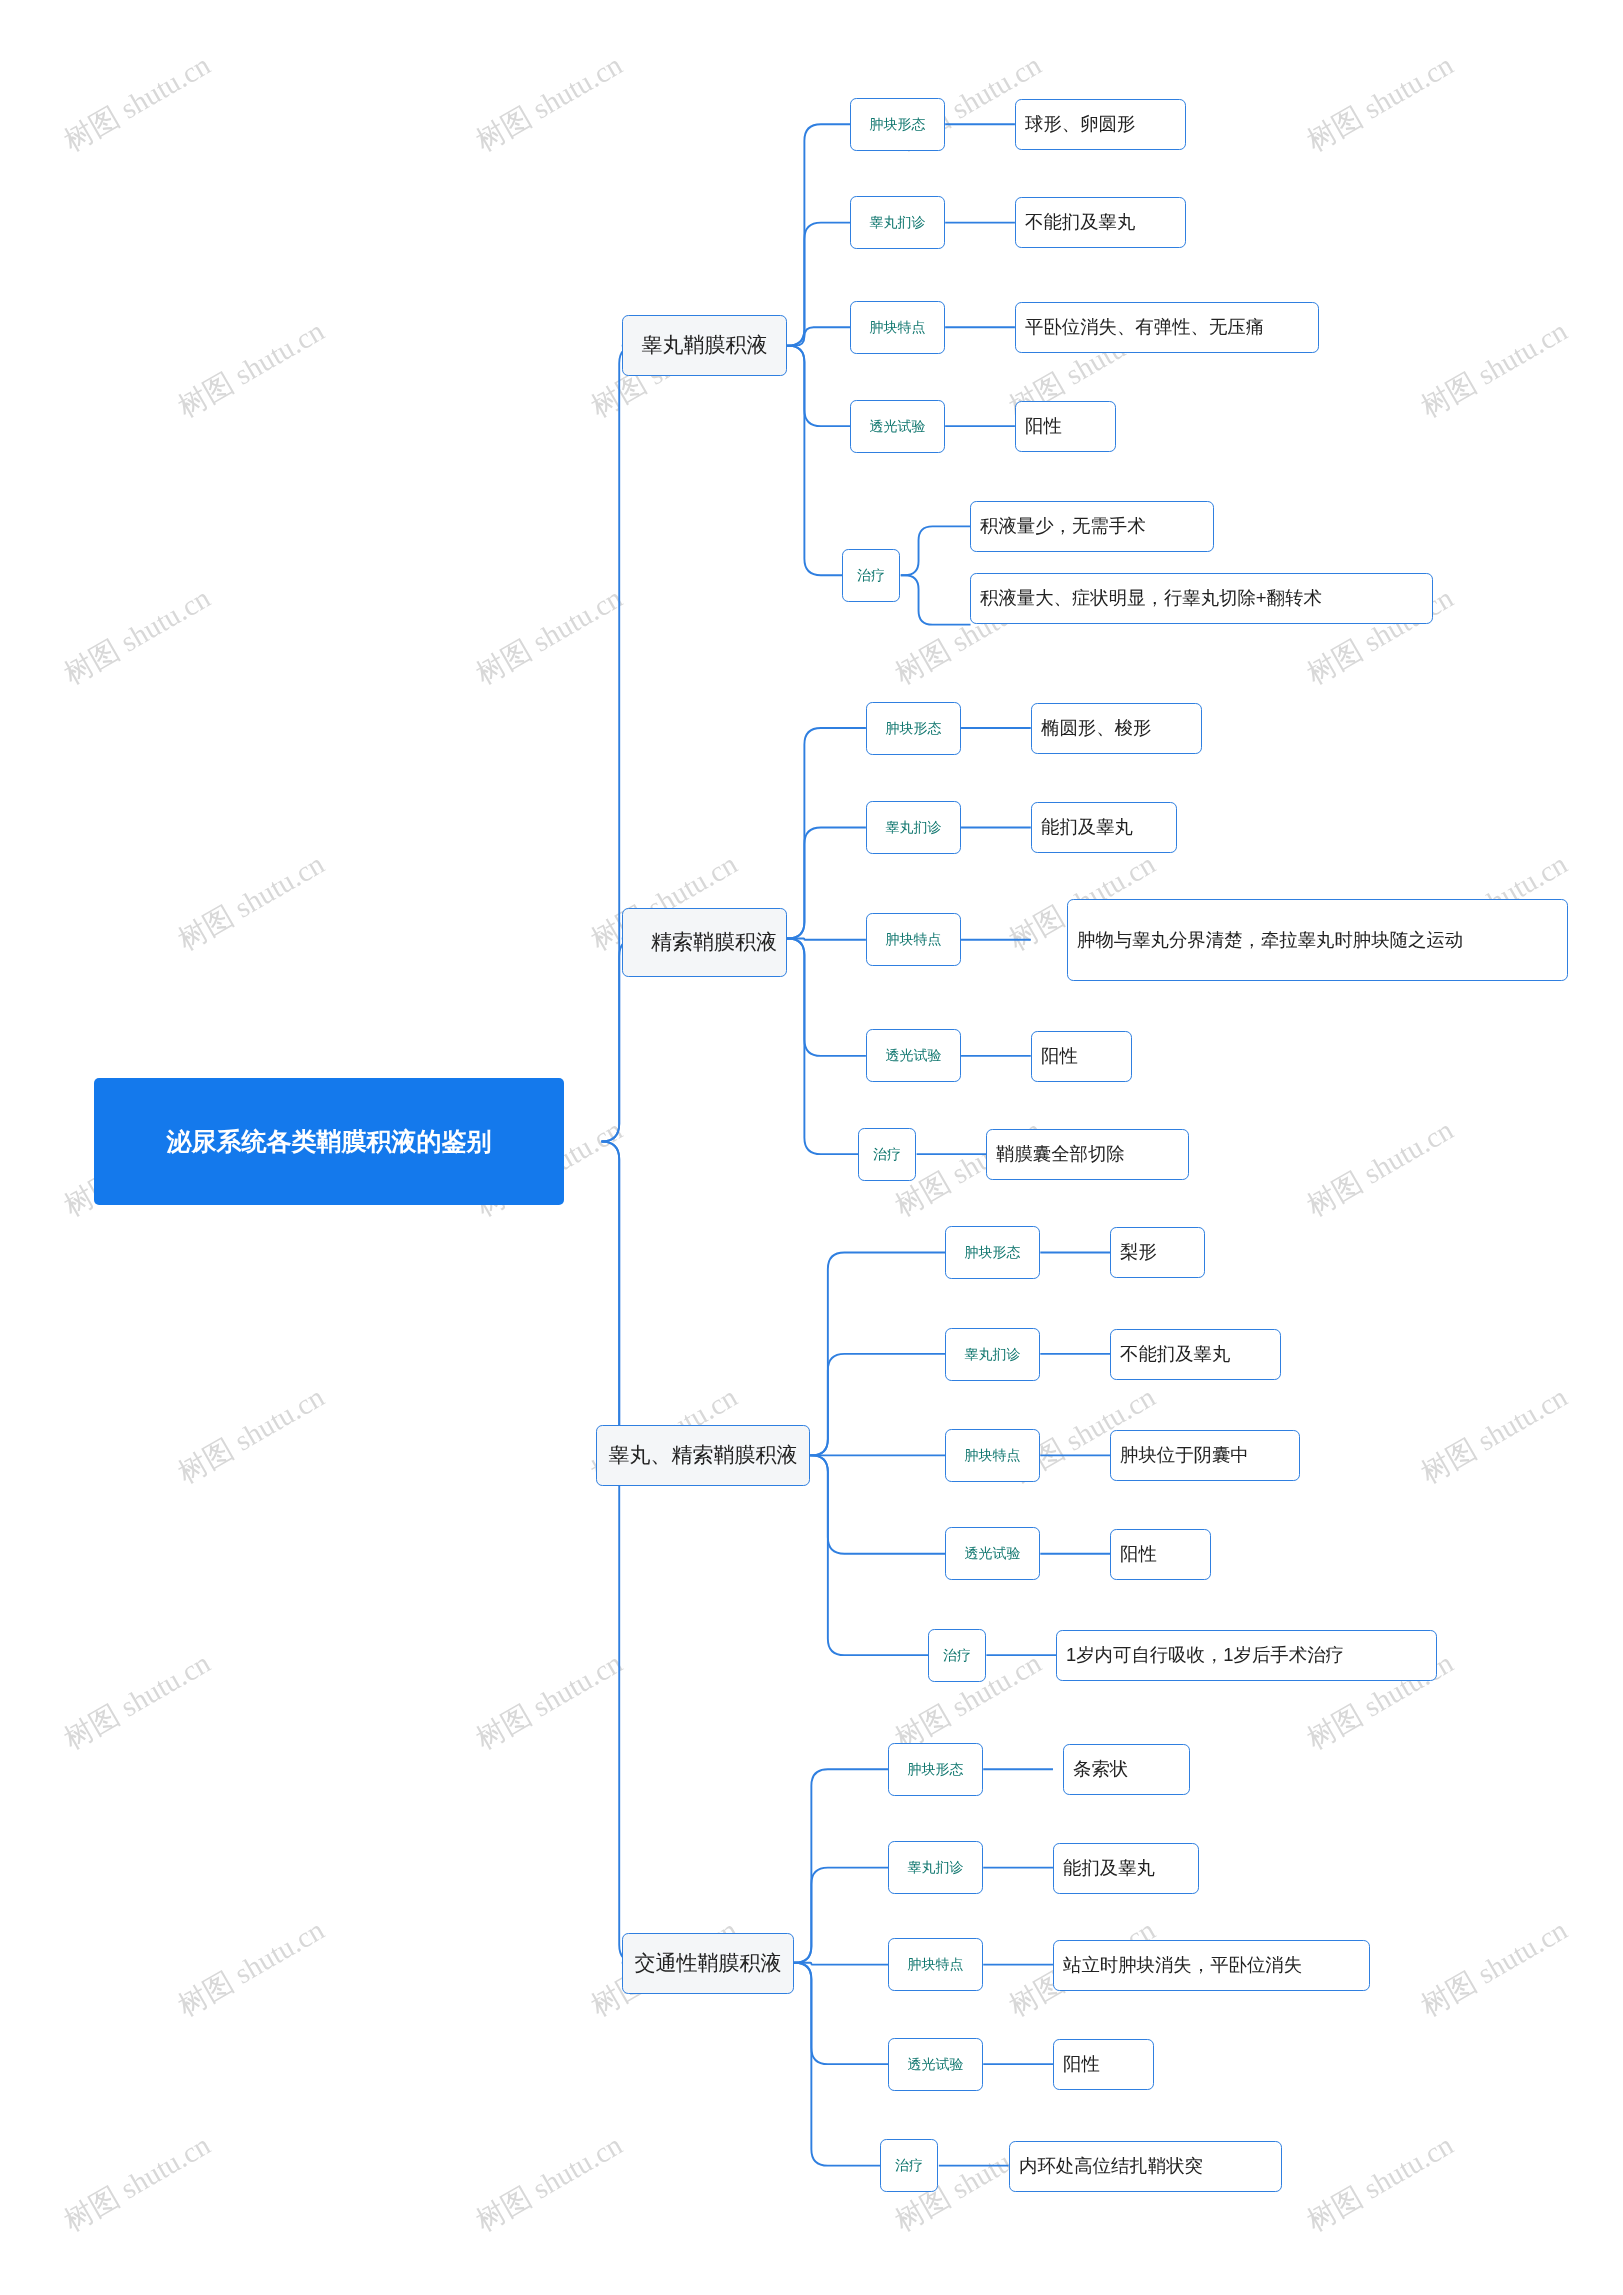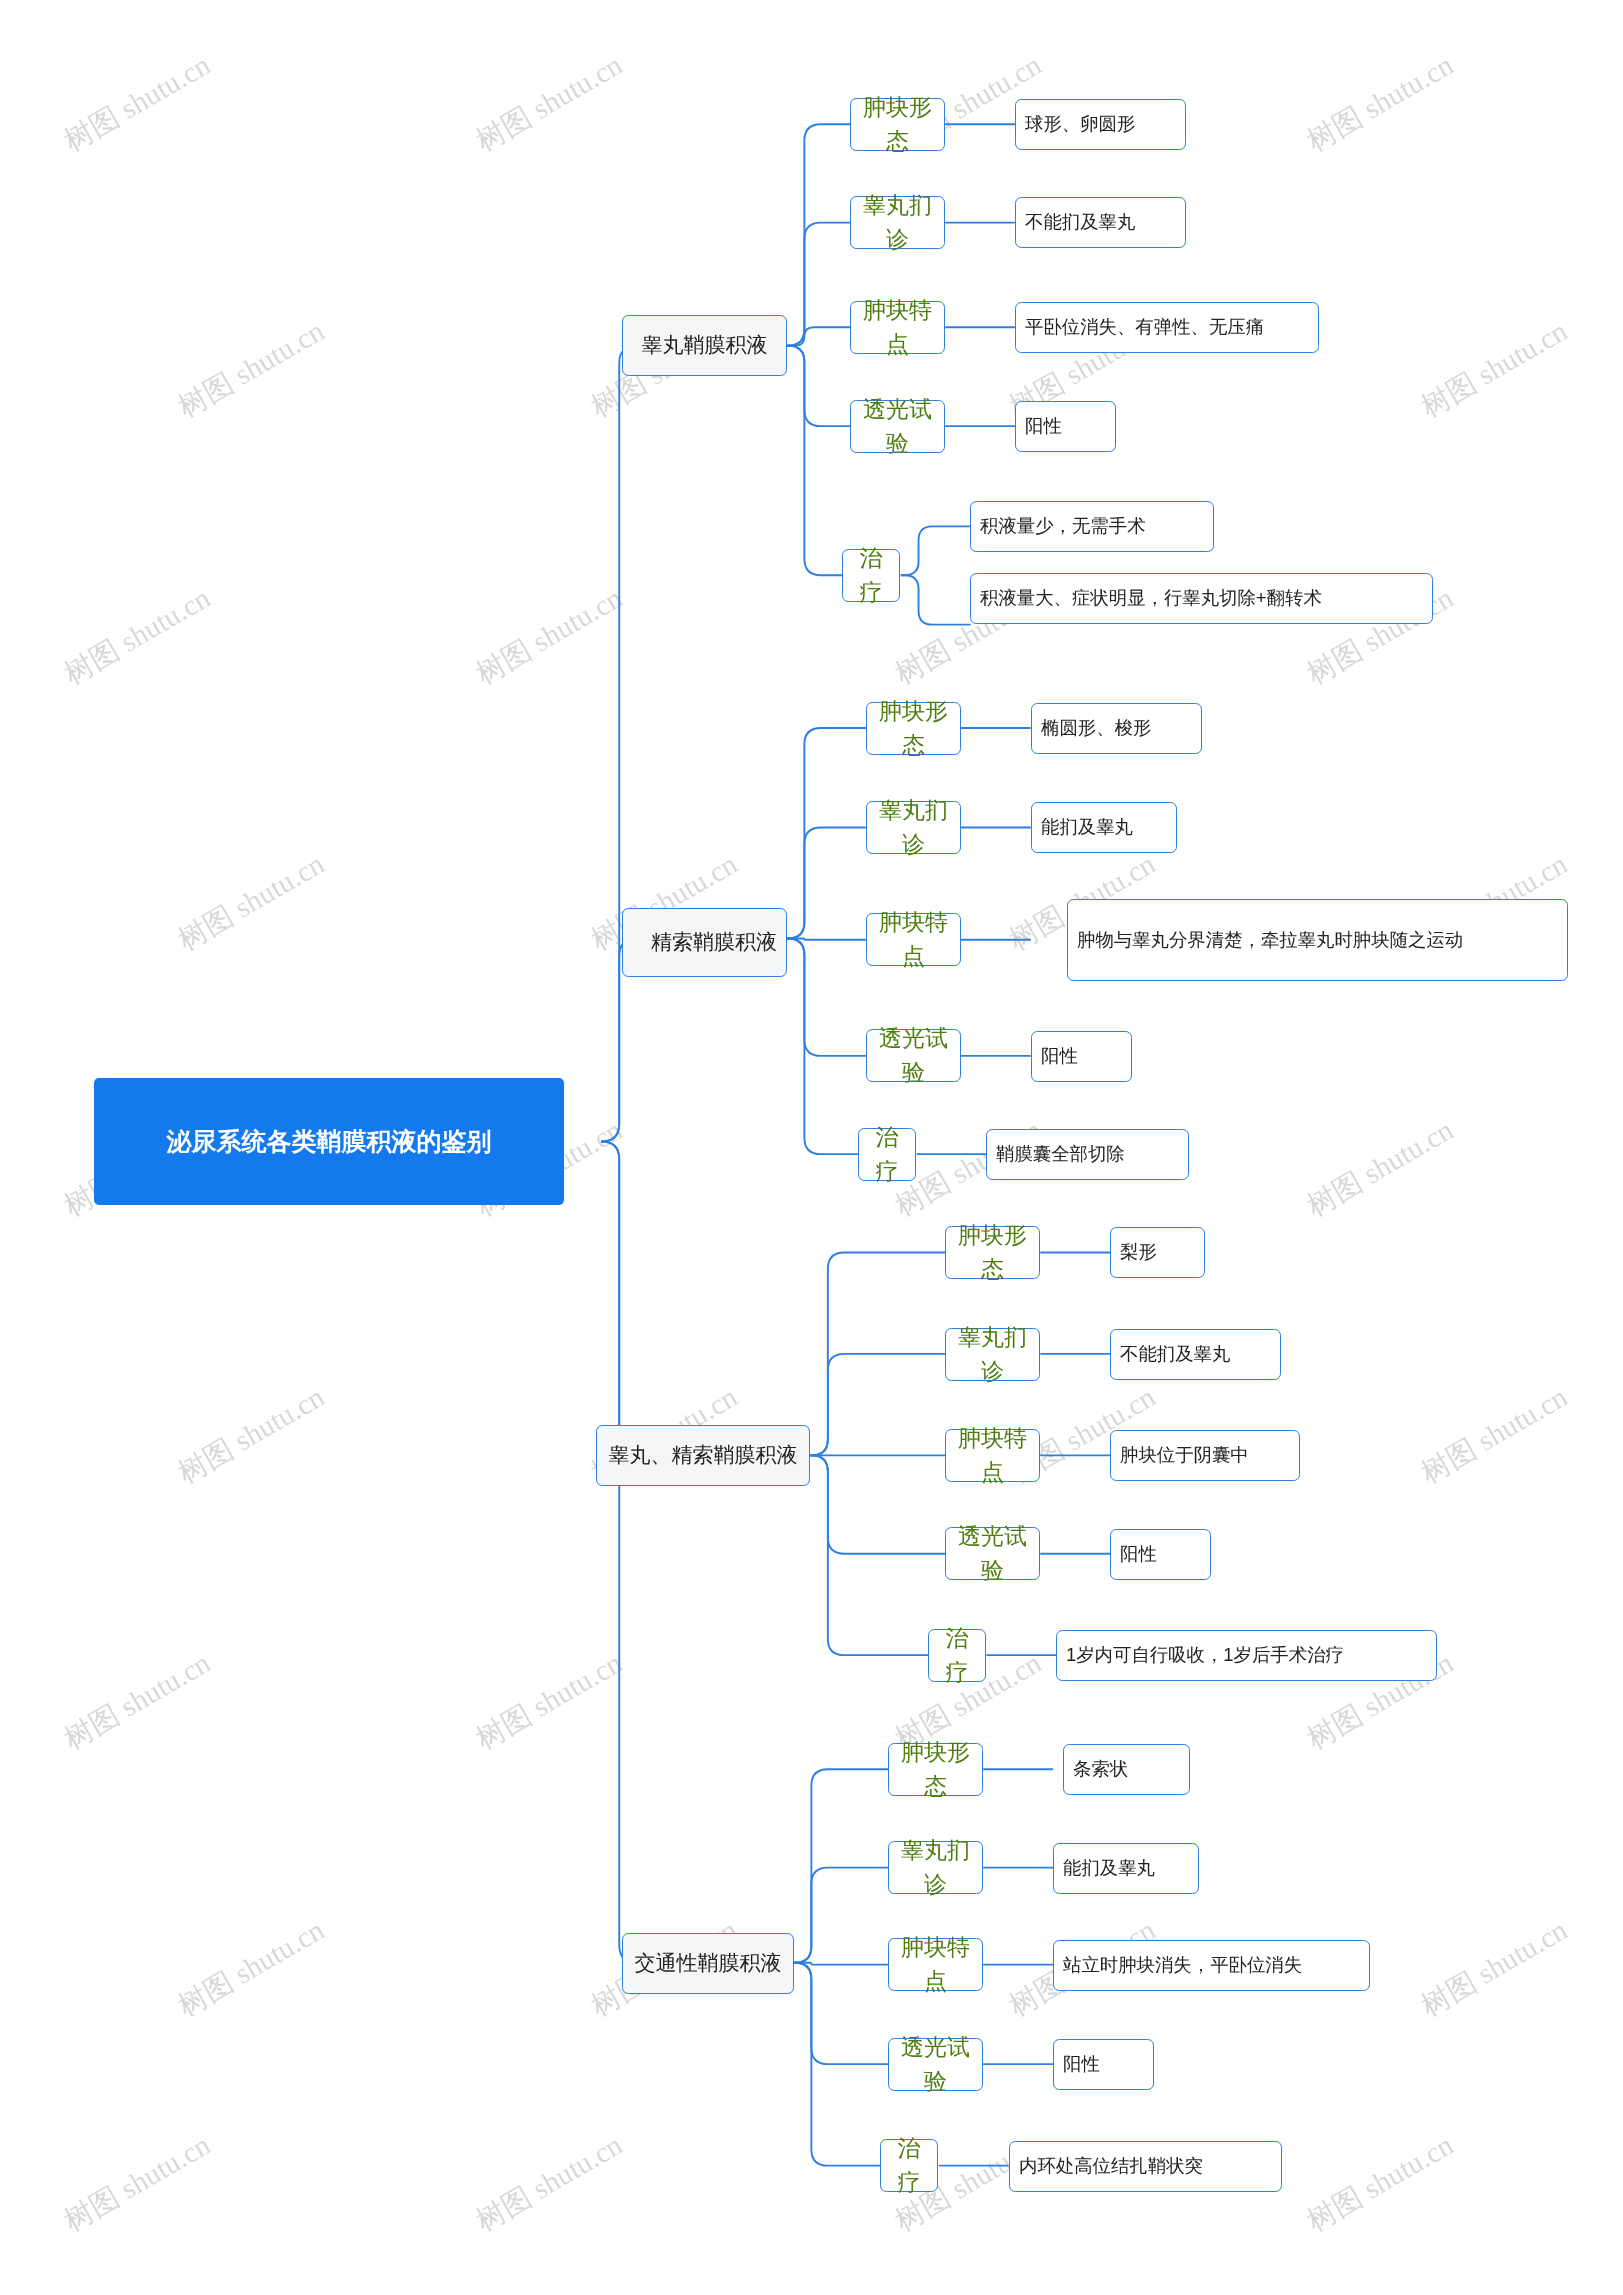--- a/index.html
+++ b/index.html
@@ -60,22 +60,22 @@
   .cat-node {
     background: #f4f6f8;
     border: 1.3px solid #2f7fe0;
     color: #222222;
     font-size: 21px;
     padding: 0 9px;
   }
   .attr-node {
     background: #ffffff;
     border: 1.3px solid #2f7fe0;
-    color: #4d7c0f;
-    font-size: 23px;
+    color: #0f766e;
+    font-size: 14px;
     padding: 0 7.6px;
     text-align: center;
   }
   .val-node {
     background: #ffffff;
     border: 1.3px solid #2f7fe0;
     color: #222222;
     font-size: 18.4px;
     padding: 16px 9px;
     text-align: left;

